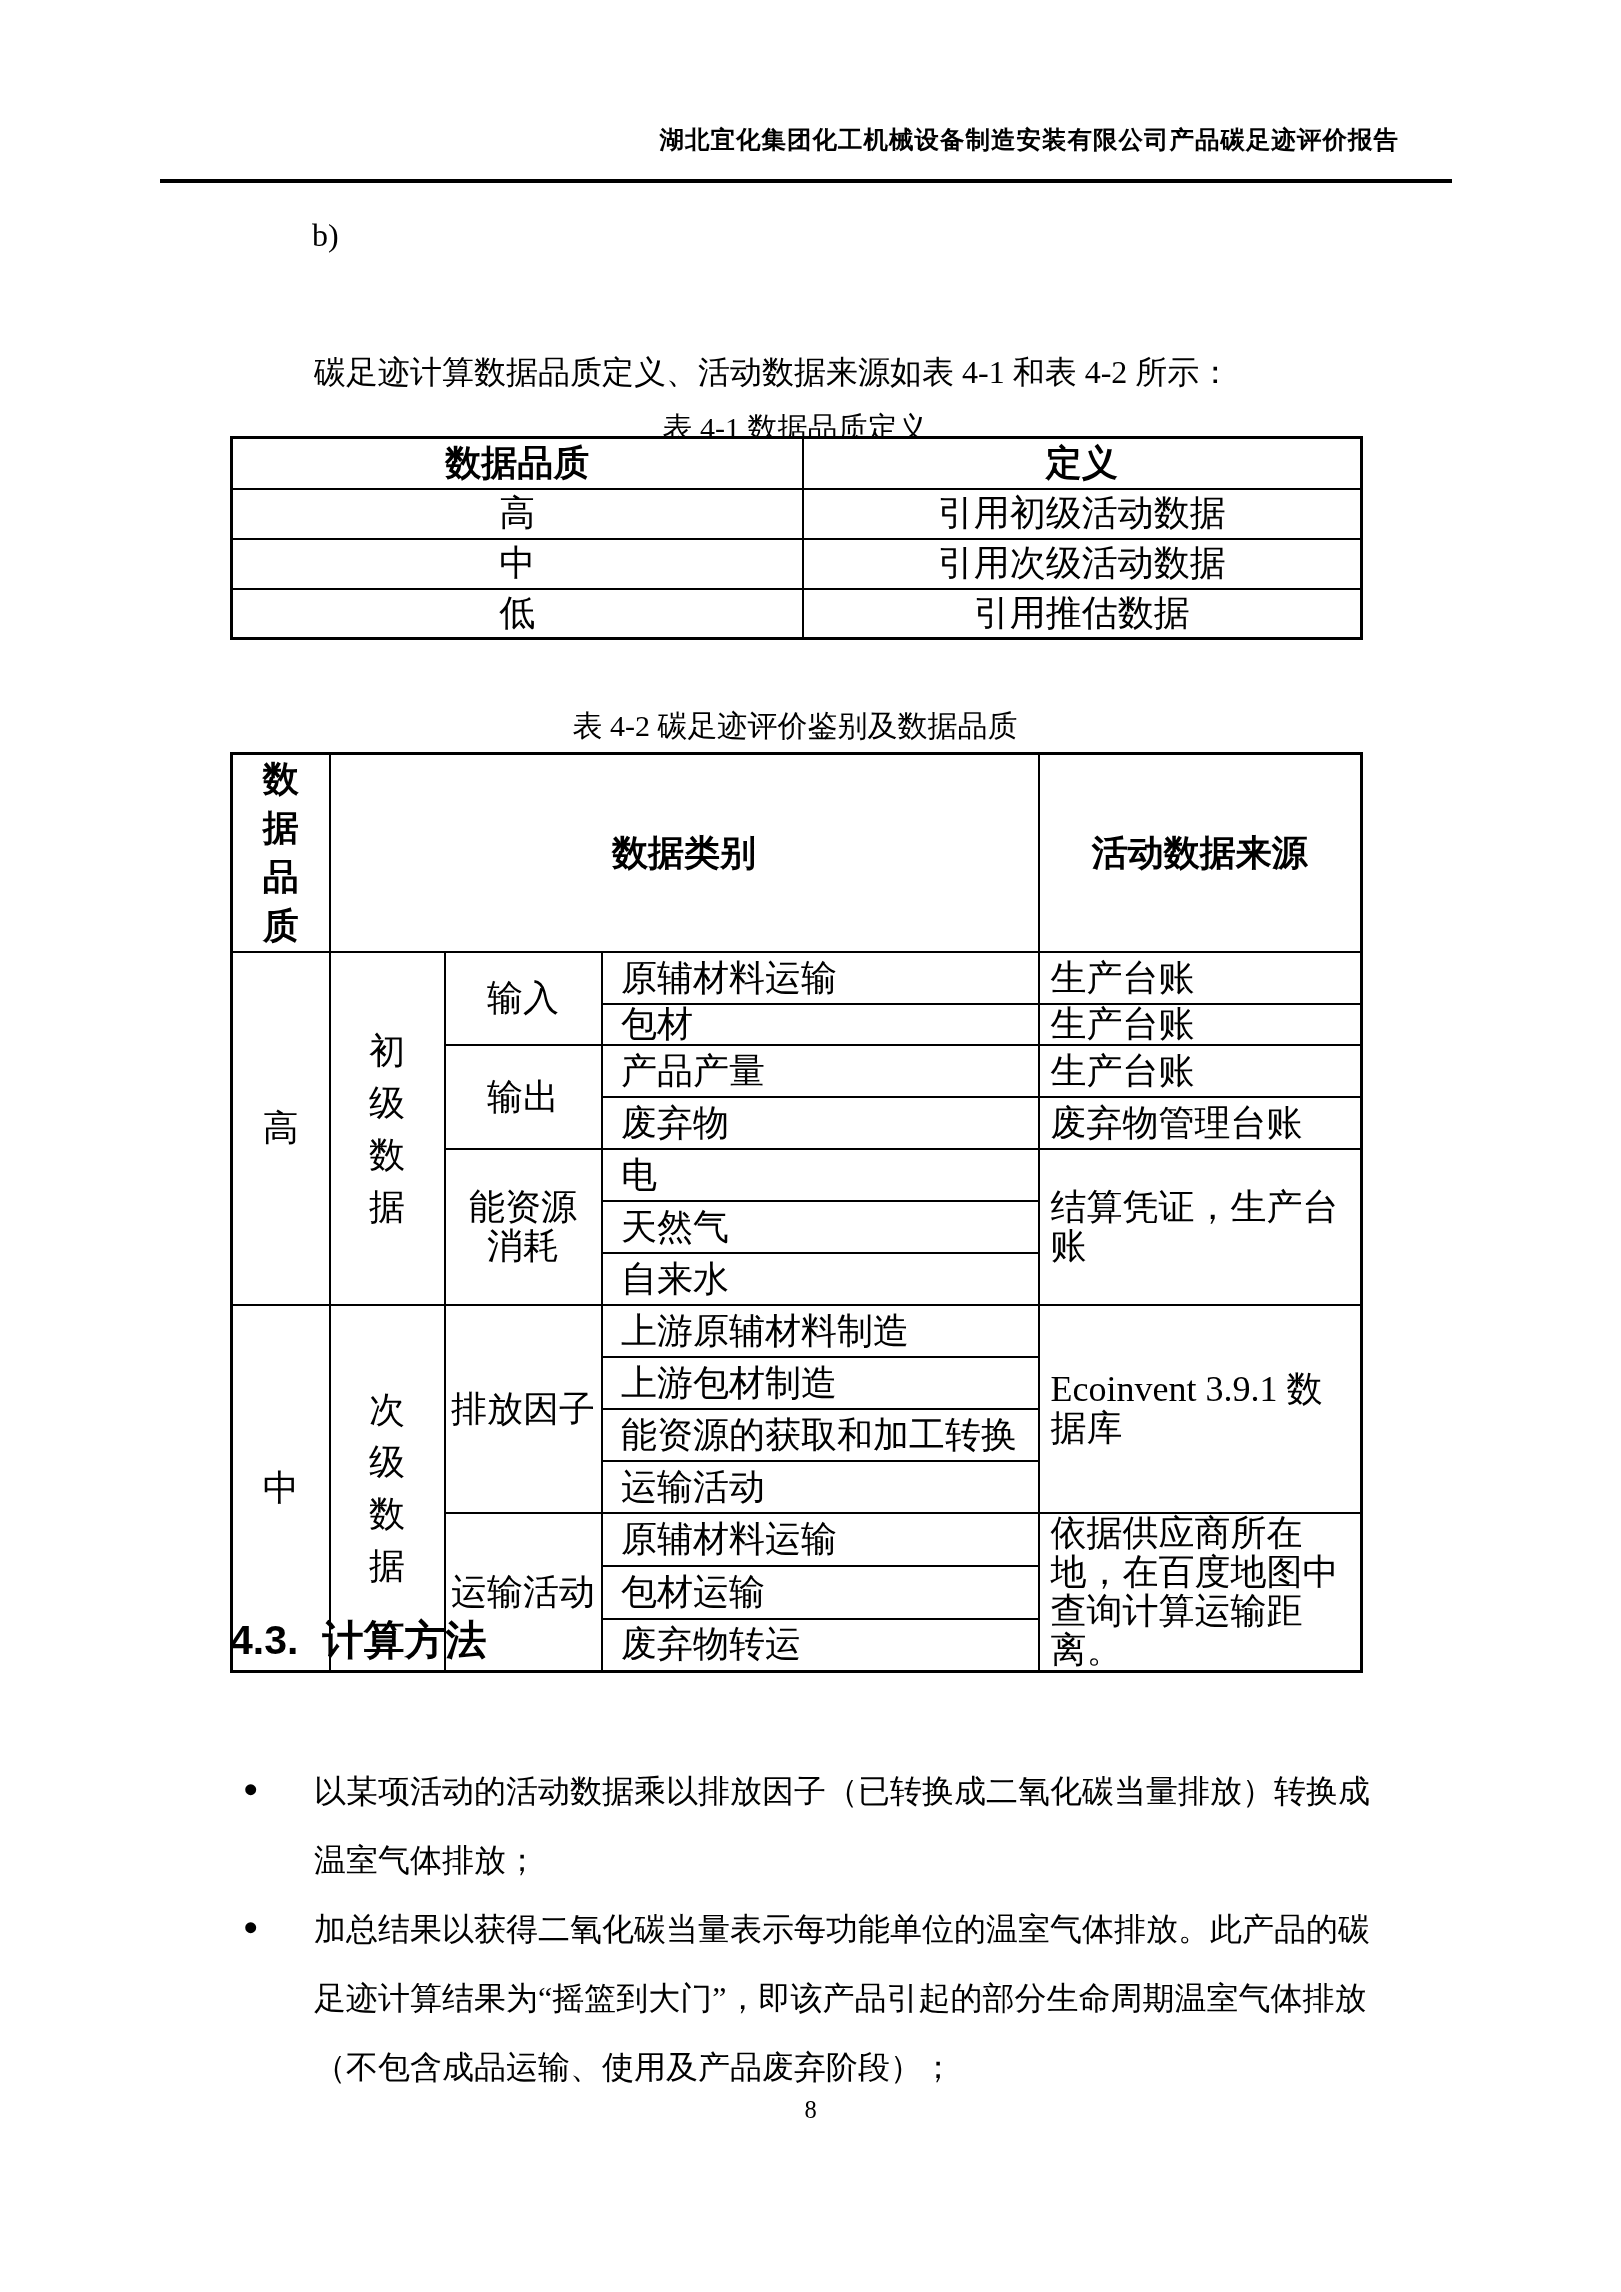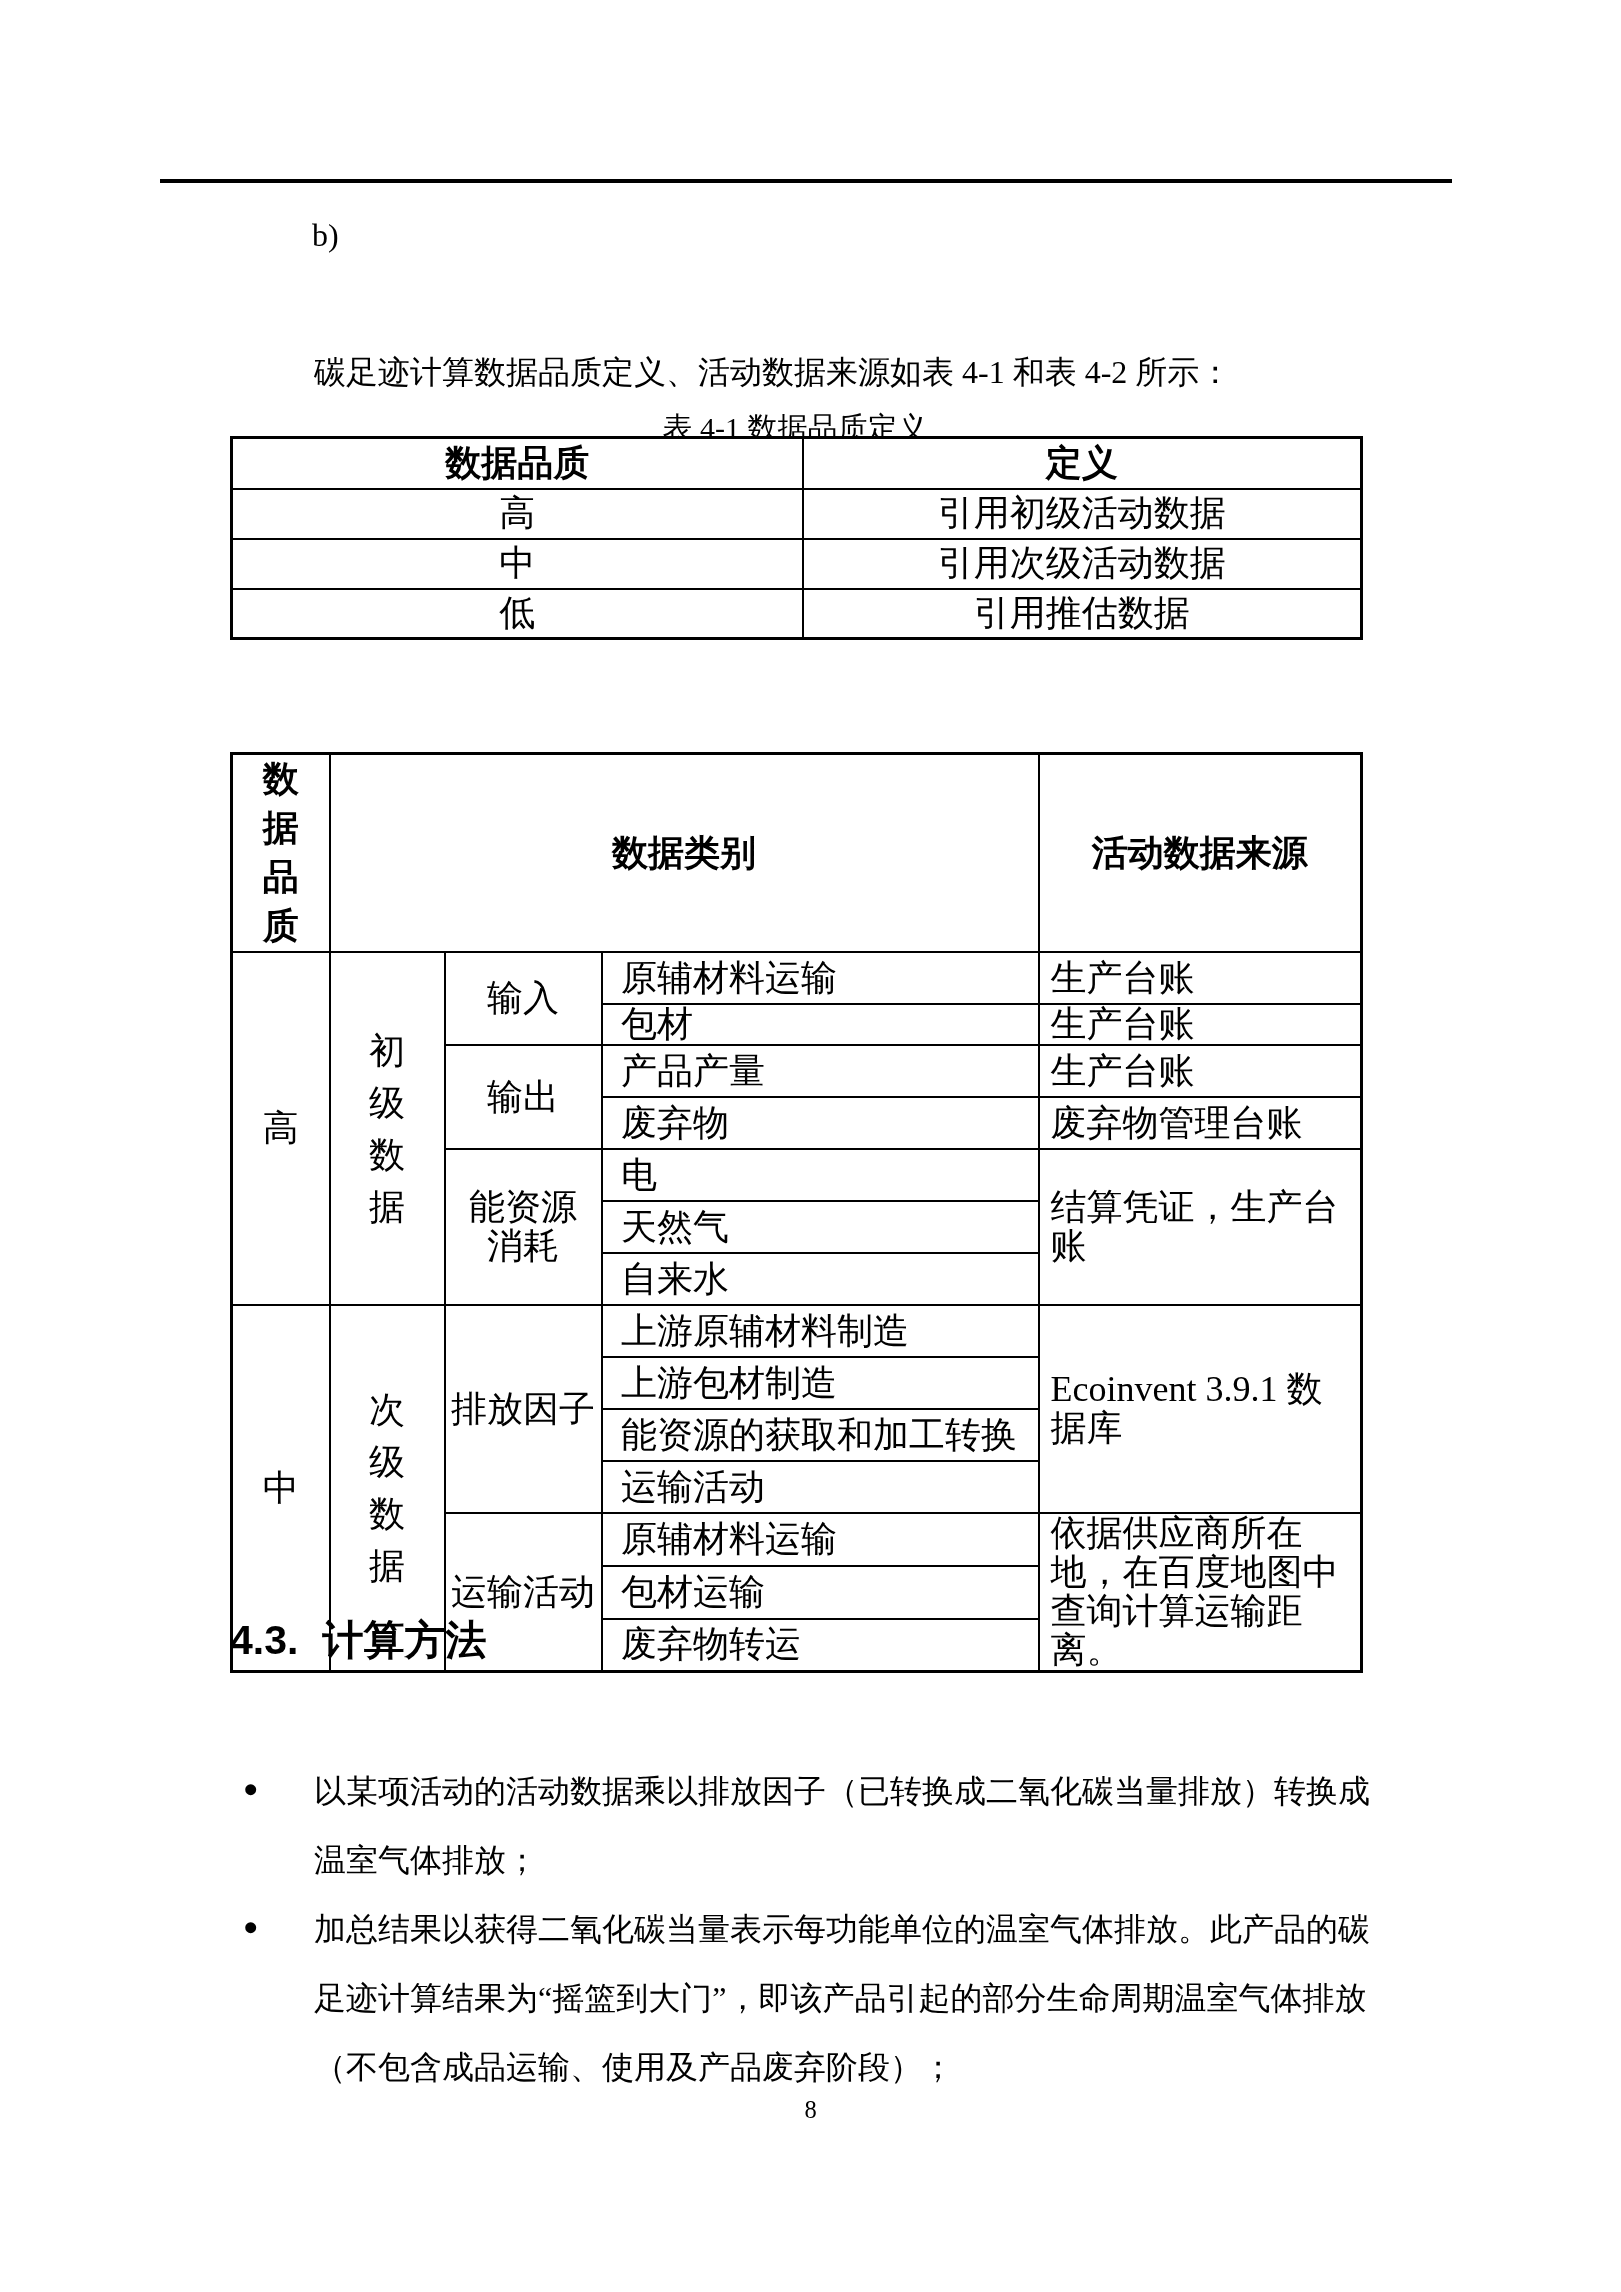--- a/index.html
+++ b/index.html
@@ -71,20 +71,21 @@
   .page-num{
     position:absolute;left:0;top:2094px;width:1621px;
     text-align:center;font-size:24.5px;line-height:31px;
   }
 </style>
 </head>
 <body>
 
 <div class="page">
 
+  <div class="hdr-title">湖北宜化集团化工机械设备制造安装有限公司产品碳足迹评价报告</div>
   <div class="hdr-rule"></div>
 
   <div class="para item-b">
     <span class="marker">b)</span>
   </div>
 
   <div class="para intro">碳足迹计算数据品质定义、活动数据来源如表 4-1 和表 4-2 所示：</div>
 
   <div class="caption cap1">表 4-1 数据品质定义</div>
   <table class="doc-table t1">
@@ -105,20 +106,21 @@
       <td>中</td>
       <td>引用次级活动数据</td>
     </tr>
     <tr style="height:50px">
       <td>低</td>
       <td>引用推估数据</td>
     </tr>
   </tbody>
     </table>
 
+  <div class="caption cap2">表 4-2 碳足迹评价鉴别及数据品质</div>
   <table class="doc-table t2">
     <colgroup>
       <col style="width:98px">
         <col style="width:115px">
         <col style="width:157px">
       <col style="width:437px">
         <col style="width:323px">
     </colgroup>
     <tbody>
         <tr style="height:97px">

